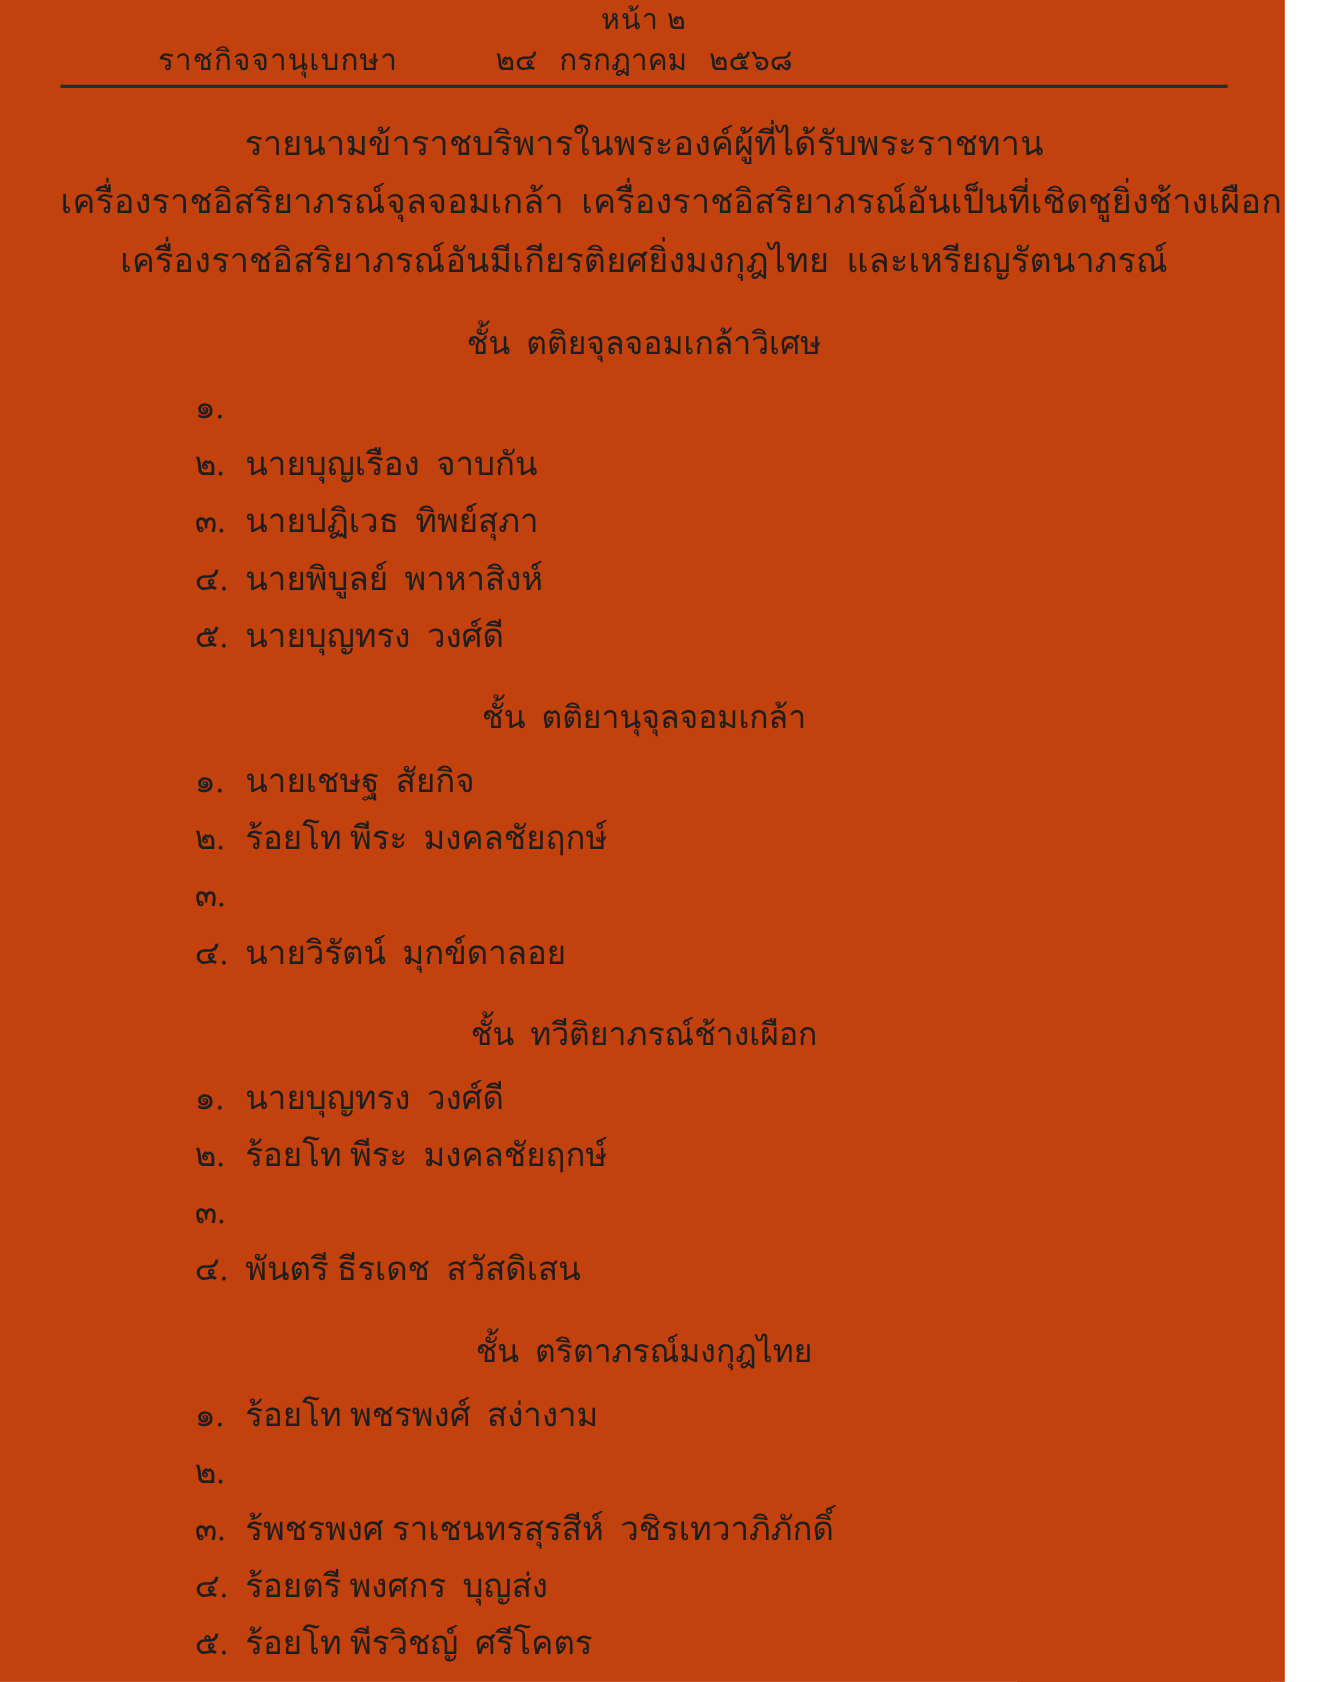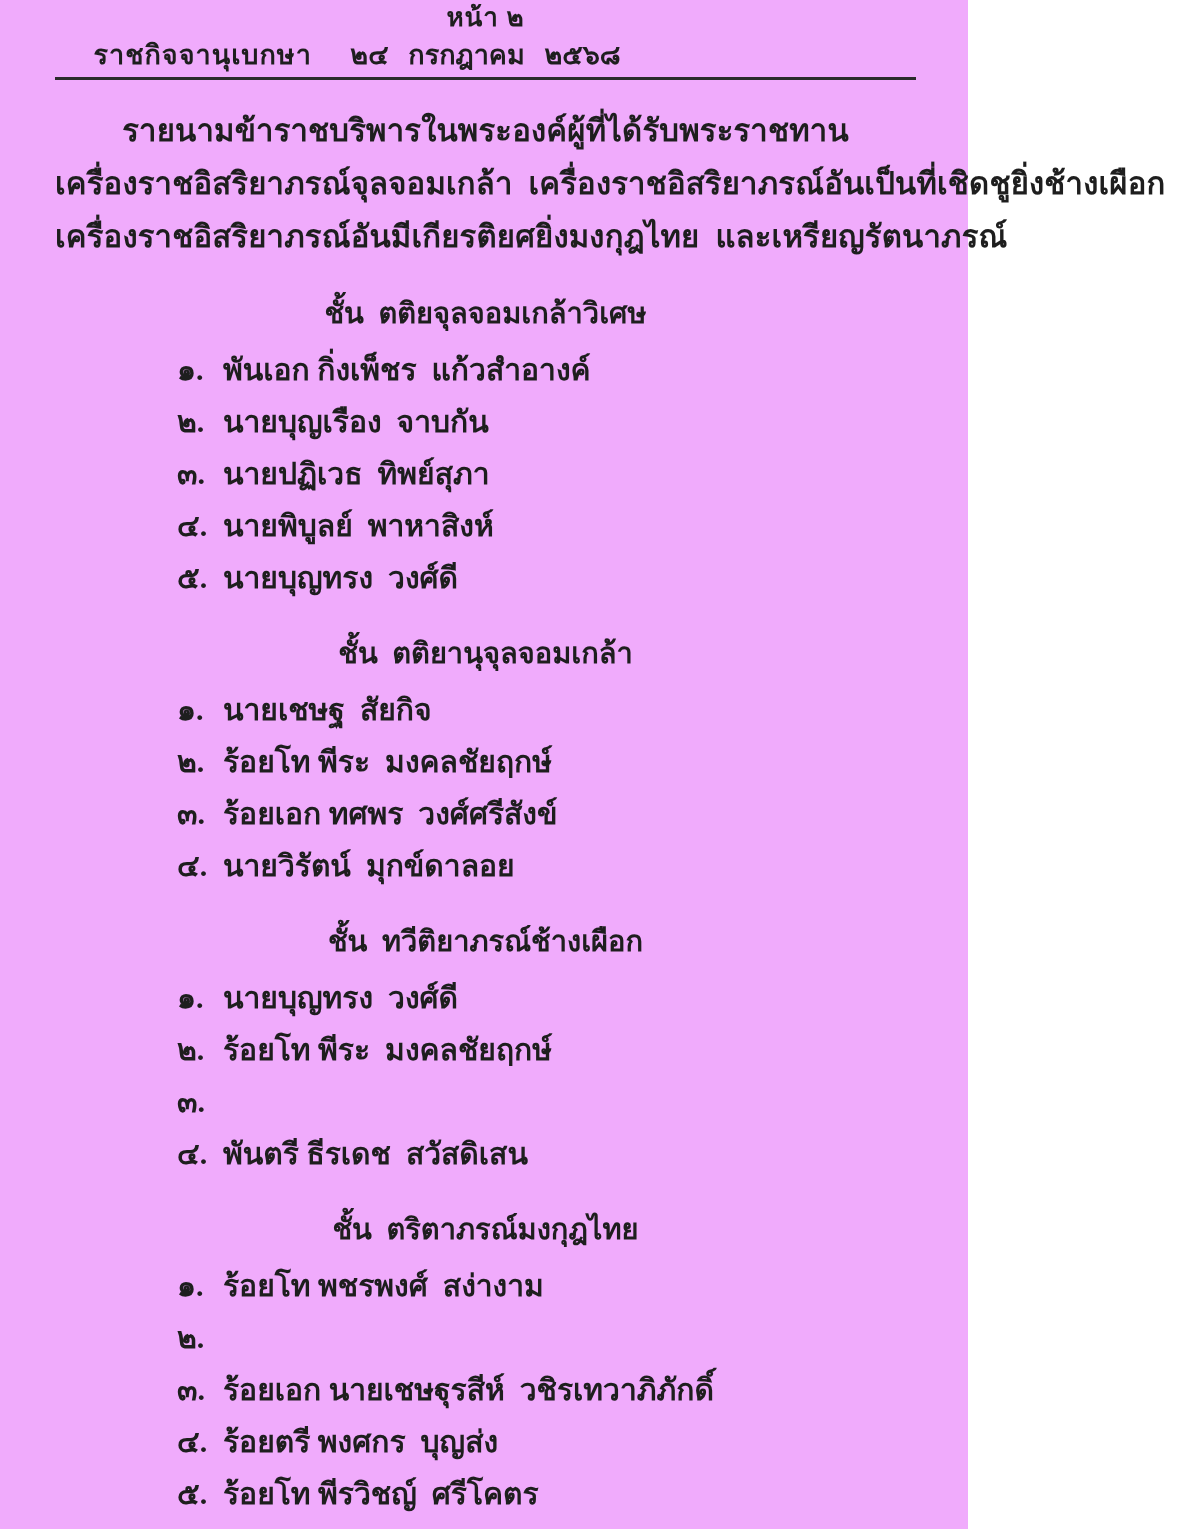--- a/index.html
+++ b/index.html
@@ -9,25 +9,24 @@
   }
   body {
     width: 1200px;
     height: 1529px;
     overflow: hidden;
     font-family: "Liberation Serif", "DejaVu Serif", serif;
     color: #1e1e1e;
   }
   .page {
     box-sizing: border-box;
-    width: 968px;
+    width: 1168px;
     height: 1529px;
     padding: 2px 52px 0 55px;
-    background: #f0abfc;
-    font-weight: bold;
+    background: #c2410c;
   }
   .pre { white-space: pre; }
 
   
   .page-label {
     text-align: center;
     font-size: 26px;
     line-height: 32px;
     letter-spacing: 1px;
   }
@@ -100,21 +99,20 @@
     <div class="pre">รายนามข้าราชบริพารในพระองค์ผู้ที่ได้รับพระราชทาน</div>
     <div class="pre">เครื่องราชอิสริยาภรณ์จุลจอมเกล้า  เครื่องราชอิสริยาภรณ์อันเป็นที่เชิดชูยิ่งช้างเผือก</div>
     <div class="pre">เครื่องราชอิสริยาภรณ์อันมีเกียรติยศยิ่งมงกุฎไทย  และเหรียญรัตนาภรณ์</div>
   </div>
 
   <div class="section">
     <div class="sec-heading pre">ชั้น  ตติยจุลจอมเกล้าวิเศษ</div>
     <div class="items">
       <div class="item">
         <span class="no pre">๑.</span>
-        <span class="nm pre">พันเอก กิ่งเพ็ชร  แก้วสำอางค์</span>
       </div>
       <div class="item">
         <span class="no pre">๒.</span>
         <span class="nm pre">นายบุญเรือง  จาบกัน</span>
       </div>
       <div class="item">
         <span class="no pre">๓.</span>
         <span class="nm pre">นายปฏิเวธ  ทิพย์สุภา</span>
       </div>
       <div class="item">
@@ -134,21 +132,20 @@
       <div class="item">
         <span class="no pre">๑.</span>
         <span class="nm pre">นายเชษฐ  สัยกิจ</span>
       </div>
       <div class="item">
         <span class="no pre">๒.</span>
         <span class="nm pre">ร้อยโท พีระ  มงคลชัยฤกษ์</span>
       </div>
       <div class="item">
         <span class="no pre">๓.</span>
-        <span class="nm pre">ร้อยเอก ทศพร  วงศ์ศรีสังข์</span>
       </div>
       <div class="item">
         <span class="no pre">๔.</span>
         <span class="nm pre">นายวิรัตน์  มุกข์ดาลอย</span>
       </div>
     </div>
   </div>
 
   <div class="section">
     <div class="sec-heading pre">ชั้น  ทวีติยาภรณ์ช้างเผือก</div>
@@ -176,21 +173,21 @@
     <div class="items">
       <div class="item">
         <span class="no pre">๑.</span>
         <span class="nm pre">ร้อยโท พชรพงศ์  สง่างาม</span>
       </div>
       <div class="item">
         <span class="no pre">๒.</span>
       </div>
       <div class="item">
         <span class="no pre">๓.</span>
-        <span class="nm pre">ร้อยเอก นายเชษฐุรสีห์  วชิรเทวาภิภักดิ์</span>
+        <span class="nm pre">ร้พชรพงศ ราเชนทรสุรสีห์  วชิรเทวาภิภักดิ์</span>
       </div>
       <div class="item">
         <span class="no pre">๔.</span>
         <span class="nm pre">ร้อยตรี พงศกร  บุญส่ง</span>
       </div>
       <div class="item">
         <span class="no pre">๕.</span>
         <span class="nm pre">ร้อยโท พีรวิชญ์  ศรีโคตร</span>
       </div>
     </div>

